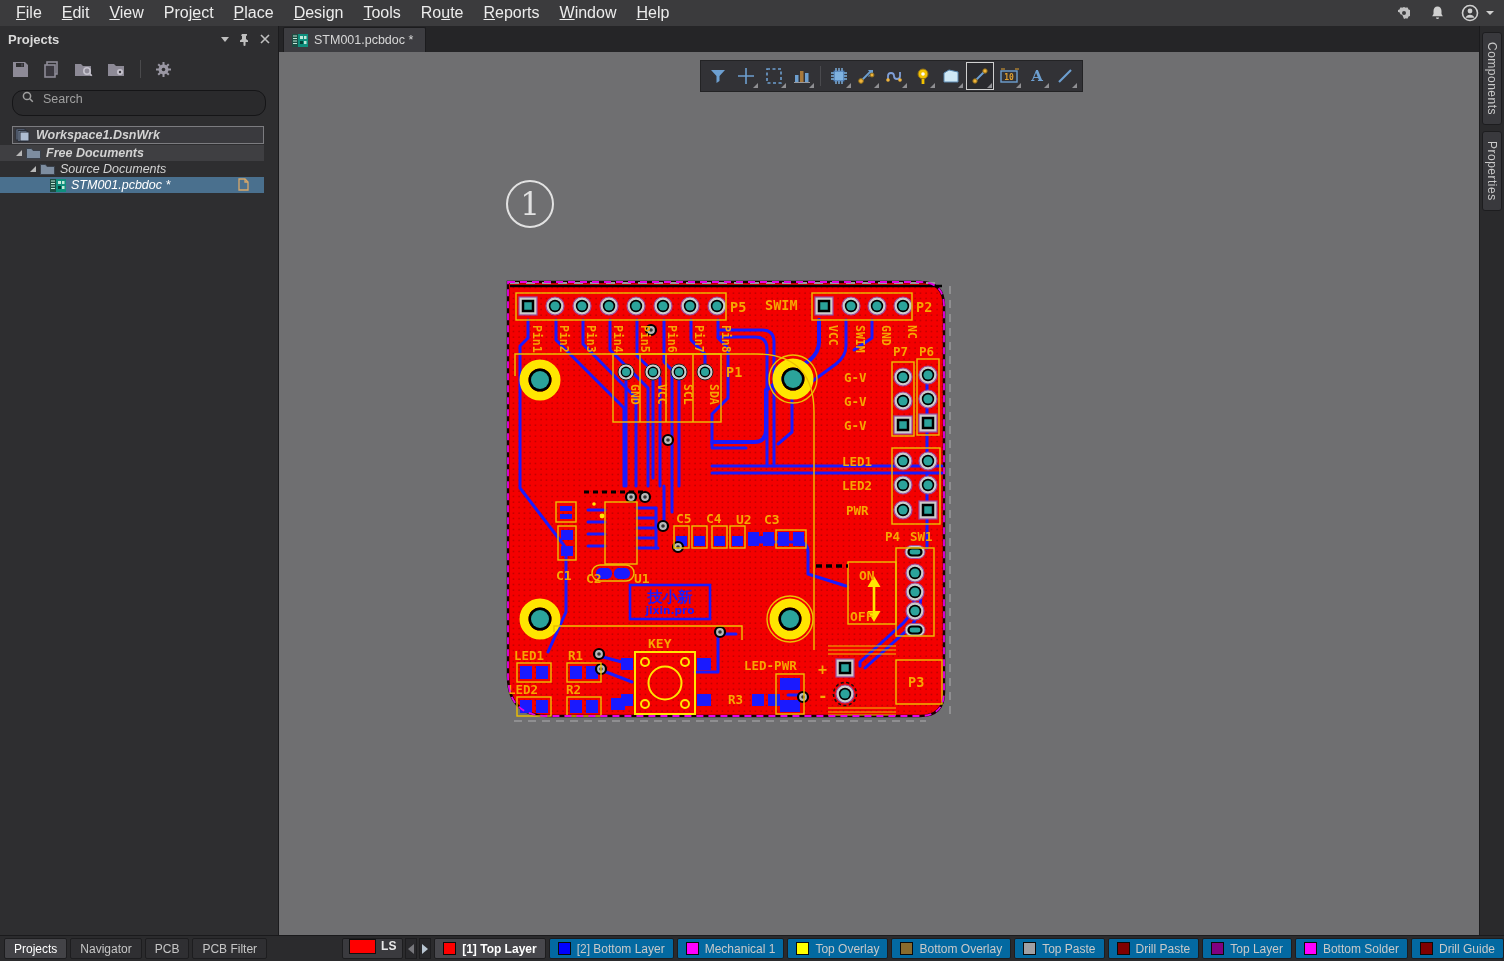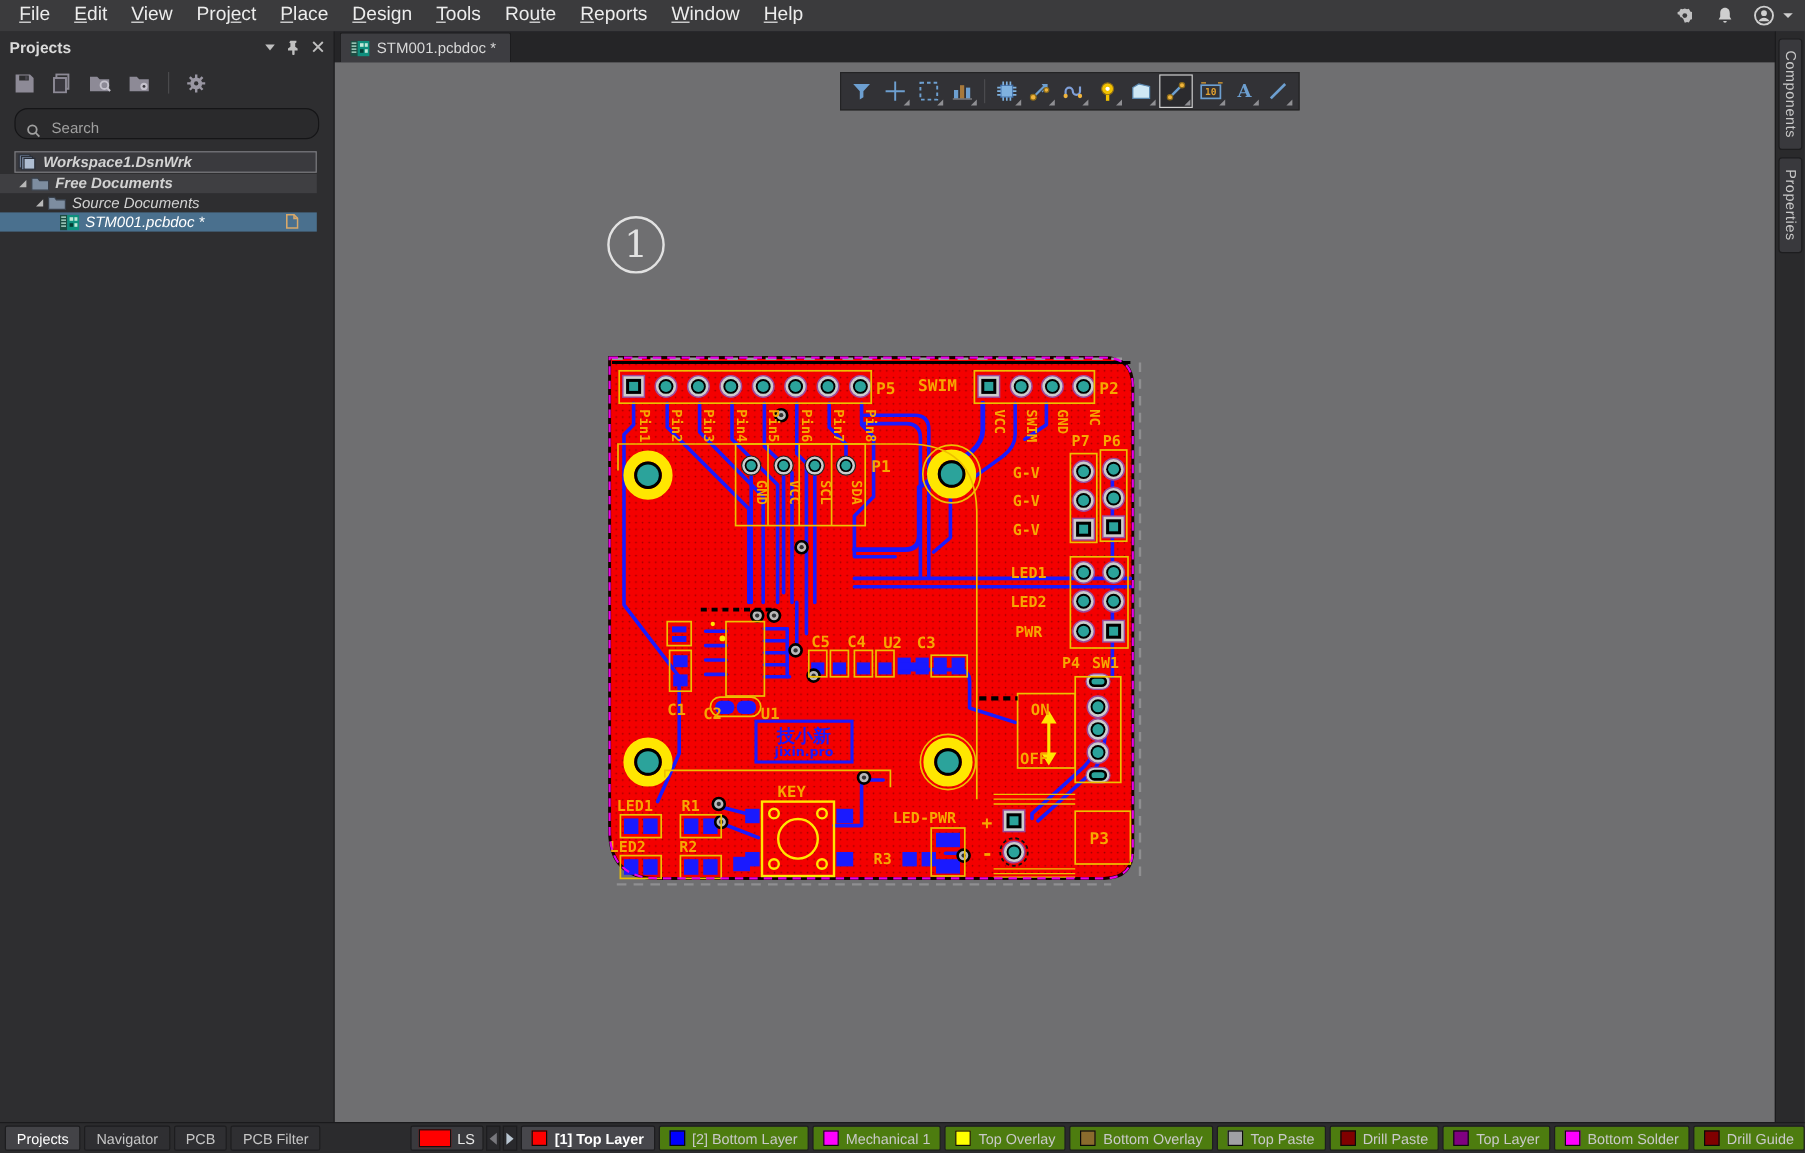--- a/index.html
+++ b/index.html
@@ -12,21 +12,21 @@
   .mb-right{position:absolute;right:10px;top:0;height:26px;display:flex;align-items:center;gap:15px;}
   .mb-ic{width:18px;height:18px;display:flex;align-items:center;justify-content:center;}
   .caret{width:0;height:0;border-left:4px solid transparent;border-right:4px solid transparent;border-top:4px solid #cfcfcf;margin-left:-8px;}
   
   .left-panel{position:absolute;top:26px;left:0;width:278px;bottom:25px;background:#2e2e30;border-right:1px solid #1b1b1d;}
   .panel-header{height:26px;display:flex;align-items:center;padding:0 8px;font-size:13px;font-weight:bold;color:#dadada;}
   .ph-icons{margin-left:auto;display:flex;align-items:center;gap:10px;}
   .tri-down{width:0;height:0;border-left:4px solid transparent;border-right:4px solid transparent;border-top:5px solid #bfbfbf;}
   .panel-toolbar{height:34px;display:flex;align-items:center;gap:14px;padding:0 12px;}
   .pt-sep{width:1px;height:18px;background:#4a4a4c;}
-  .searchbox{margin:4px 12px 10px 12px;height:24px;background:#2a2a2c;border:1px solid #151517;border-radius:11px;display:flex;align-items:flex-end;padding:0 9px;gap:7px;}
+  .searchbox{margin:4px 12px 10px 12px;height:24px;background:#2a2a2c;border:1px solid #151517;border-radius:11px;display:flex;align-items:flex-start;padding:0 9px;gap:7px;}
   .searchbox input{background:transparent;border:none;outline:none;color:#cfcfcf;font-size:12.5px;width:200px;font-family:"Liberation Sans",sans-serif;}
   .searchbox input::placeholder{color:#a0a0a0;}
   .tree{font-size:12.5px;color:#d2d2d2;}
   .trow{height:16px;display:flex;align-items:center;position:relative;margin:0 0 0 0;}
   .trow .lbl{white-space:nowrap;font-style:italic;}
   .row-ws{border:1px solid #7c7c80;background:#3a3a3e;margin:0 14px 1px 12px;height:16px;padding-left:2px;font-weight:bold;}
   .row-free{background:#3f3f42;font-weight:bold;margin-right:14px;padding-left:16px;}
   .row-src{padding-left:30px;margin-right:14px;}
   .row-doc{background:#4a708e;color:#fff;margin-right:14px;padding-left:50px;}
   .exp{width:0;height:0;border-bottom:6px solid #b8b8b8;border-left:6px solid transparent;margin-right:4px;flex:none;}
@@ -36,34 +36,34 @@
   .tabstrip{position:absolute;top:26px;left:279px;right:24px;height:26px;background:#252527;display:flex;align-items:flex-end;}
   .doc-tab{height:24px;background:#3d3d41;border:1px solid #1c1c1e;border-bottom:none;display:flex;align-items:center;gap:6px;padding:0 12px 0 8px;font-size:12.5px;color:#d8d8d8;border-radius:2px 2px 0 0;margin-left:4px;}
   
   .canvas{position:absolute;top:52px;left:279px;right:24px;bottom:25px;background:#6f6f71;overflow:hidden;}
   .float-toolbar{position:absolute;left:421px;top:8px;height:30px;background:#323236;border:1px solid #232325;display:flex;align-items:center;padding:0 4px;gap:2px;}
   .ftb-btn{width:26px;height:26px;position:relative;display:flex;align-items:center;justify-content:center;}
   .ftb-btn.dd:after{content:"";position:absolute;right:1px;bottom:1px;width:0;height:0;border-left:5px solid transparent;border-bottom:5px solid #8f8f93;}
   .ftb-btn.sel{border:1px solid #cfcfcf;background:#2a2a2e;}
   .ftb-sep{width:1px;height:20px;background:#4a4a4e;margin:0 3px;}
   .annot{position:absolute;left:227px;top:128px;width:44px;height:44px;border:2.5px solid #e2e2e2;border-radius:50%;display:flex;align-items:center;justify-content:center;font-family:"DejaVu Serif",serif;font-size:31px;color:#e2e2e2;line-height:1;}
-  .pcbwrap{position:absolute;left:227px;top:244px;width:450px;height:444px;text-decoration:underline;}
+  .pcbwrap{position:absolute;left:227px;top:228px;width:450px;height:444px;text-decoration:underline;}
   
   .right-strip{position:absolute;top:26px;right:0;width:24px;bottom:25px;background:#2a2a2c;border-left:1px solid #1b1b1d;display:flex;flex-direction:column;align-items:center;padding-top:6px;gap:6px;}
   .vtab{writing-mode:vertical-rl;background:#39393d;border:1px solid #1d1d1f;border-radius:3px;color:#c9c9c9;font-size:12px;padding:9px 2px;letter-spacing:.5px;}
   
   .bottombar{position:absolute;bottom:0;left:0;right:0;height:25px;background:#2b2b2d;border-top:1px solid #1a1a1c;display:flex;align-items:center;padding-left:4px;overflow:hidden;white-space:nowrap;}
   .btab{height:19px;display:flex;align-items:center;padding:0 9px;font-size:12px;color:#c6c6c6;background:#2f2f32;border:1px solid #1d1d1f;border-radius:2px;margin-right:3px;}
   .btab.active{background:#434347;color:#fff;}
-  .ls-box{height:19px;display:flex;align-items:center;gap:5px;background:#3a3a3e;border:1px solid #1d1d1f;border-radius:2px;padding:0 6px;margin-left:72px;font-size:12px;color:#e8e8e8;}
+  .ls-box{height:19px;display:flex;align-items:flex-start;gap:5px;background:#3a3a3e;border:1px solid #1d1d1f;border-radius:2px;padding:0 6px;margin-left:72px;font-size:12px;color:#e8e8e8;font-weight:bold;}
   .ls-sw{width:25px;height:13px;background:#ff0000;border:1px solid #111;}
   .nav-btn{width:17px;height:19px;background:#29292c;border:1px solid #1d1d1f;display:flex;align-items:center;justify-content:center;margin-left:2px;}
   .arr-l{width:0;height:0;border-top:5px solid transparent;border-bottom:5px solid transparent;border-right:6px solid #77777c;}
   .arr-r{width:0;height:0;border-top:5px solid transparent;border-bottom:5px solid transparent;border-left:6px solid #b9c6d2;}
-  .ltab{height:19px;display:flex;align-items:center;gap:6px;padding:0 8px;background:#4d7c0f;border:1px solid #1d1d1f;border-radius:2px;margin-left:3px;font-size:12px;color:#c9c9c9;flex:none;}
+  .ltab{height:19px;display:flex;align-items:center;gap:6px;padding:0 8px;background:#0369a1;border:1px solid #1d1d1f;border-radius:2px;margin-left:3px;font-size:12px;color:#c9c9c9;flex:none;}
   .ltab.active{background:#47474c;color:#fff;font-weight:bold;}
   .lsw{width:13px;height:13px;border:1px solid #0a0a0a;box-sizing:border-box;flex:none;}
   
   .silk{font-family:"DejaVu Sans Mono",monospace;fill:#f7a600;font-weight:bold;}
   .silkv{font-family:"DejaVu Sans Mono",monospace;fill:#f7a600;font-weight:bold;}
   .bluetxt{font-family:"DejaVu Sans",sans-serif;fill:#1a1aff;font-weight:bold;}
 </style>
 </head>
 <body>
 

